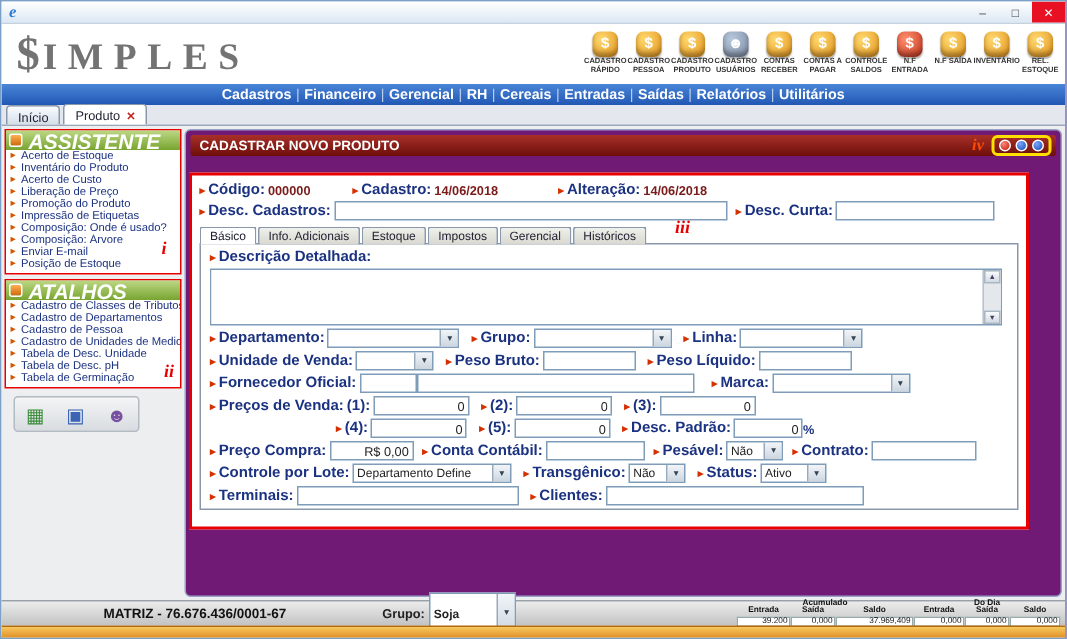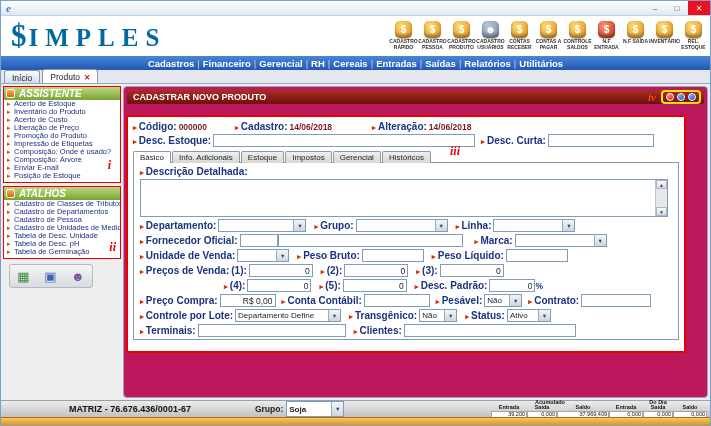--- a/index.html
+++ b/index.html
@@ -6,21 +6,21 @@
 body{width:711px;height:426px;position:relative;overflow:hidden;background:#fff;font-family:"Liberation Sans",sans-serif;border:1px solid #7BA0C8}
 
 .titlebar{position:absolute;left:0;top:0;width:100%;height:15px;background:linear-gradient(#ffffff,#dce8f4);border-bottom:1px solid #c4d2e0;display:flex;align-items:center}
 .ie-icon{font-family:"Liberation Serif",serif;font-style:italic;font-weight:bold;color:#2E7BD6;font-size:11px;margin:0 5px;line-height:1}
 .title-text{font-size:8.5px;color:#333}
 .win-btns{margin-left:auto;display:flex;height:100%}
 .win-btn{width:22px;height:100%;display:flex;align-items:center;justify-content:center;font-size:8px;color:#444;cursor:pointer}
 .win-btn.close{background:#E81123;color:#fff}
 
 .header{position:absolute;left:0;top:15px;width:100%;height:40px;background:#fff;display:flex;align-items:center}
-.logo{margin-left:10px;font-family:"Liberation Serif",serif;font-weight:bold;color:#0369a1;font-size:25px;letter-spacing:7px;white-space:nowrap}
+.logo{margin-left:10px;font-family:"Liberation Serif",serif;font-weight:bold;color:#737373;font-size:25px;letter-spacing:7px;white-space:nowrap}
 .logo .dollar{font-size:31px;letter-spacing:2px}
 .tb-icons{margin-left:auto;display:flex;align-items:flex-start;margin-right:2px}
 .tb-item{width:29px;display:flex;flex-direction:column;align-items:center;cursor:pointer}
 .tb-glyph{width:17px;height:17px;border-radius:5px;display:flex;align-items:center;justify-content:center;color:#fff;font-size:10px;font-weight:bold;box-shadow:inset 0 -3px 3px rgba(0,0,0,.3),0 1px 1px rgba(0,0,0,.3)}
 .tb-gold{background:radial-gradient(circle at 35% 30%,#ffd970,#e09018)}
 .tb-red{background:radial-gradient(circle at 35% 30%,#ff9070,#c03018)}
 .tb-gray{background:radial-gradient(circle at 35% 30%,#b8c8dc,#7888a0)}
 .tb-label{font-size:5px;line-height:1.15;text-align:center;color:#333;margin-top:1px;font-weight:bold}
 
 .menubar{position:absolute;left:0;top:55px;width:100%;height:14px;background:linear-gradient(#4a86d8,#2157b4);display:flex;align-items:center;justify-content:center;color:#fff;font-size:9.5px;font-weight:bold}
@@ -29,30 +29,30 @@
 
 .tabstrip{position:absolute;left:0;top:69px;width:100%;height:14px;background:#E4E8EE;border-bottom:1px solid #9aa8ba;display:flex;align-items:flex-end;padding-left:3px}
 .tab{font-size:8.5px;color:#223;padding:1px 7px 0;border:1px solid #8a98ac;border-bottom:none;border-radius:3px 3px 0 0;background:linear-gradient(#fafcff,#d4dee8);margin-right:2px;display:flex;align-items:center;gap:4px;cursor:pointer;height:13px}
 .tab.active{background:#fff;height:14px}
 .tab-close{color:#C22018;font-size:7.5px;font-weight:bold}
 
 .workspace{position:absolute;left:0;top:83px;width:100%;height:316px;background:#ECEEF0}
 
 .sidebar{position:absolute;left:2px;top:2px;width:118px}
 .ann-box{border:1px solid #E80000;background:#fff;position:relative;margin-bottom:3px;padding-bottom:2px}
-.side-header{height:13px;background:linear-gradient(#bcd884,#78a430);color:#fff;font-size:10px;font-weight:bold;font-style:italic;display:flex;align-items:center;padding-left:15px;position:relative}
+.side-header{height:13px;background:linear-gradient(#bcd884,#78a430);color:#fff;font-size:14px;font-weight:bold;font-style:italic;display:flex;align-items:center;padding-left:15px;position:relative}
 .side-header .sh-icon{position:absolute;left:2px;top:2px;width:9px;height:9px;border-radius:2px;background:linear-gradient(#ffb050,#d06810);border:1px solid #fff}
 .side-item{font-size:7.5px;color:#1B3280;line-height:8px;padding-left:10px;position:relative;white-space:nowrap;overflow:hidden;cursor:pointer}
 .side-item::before{content:"▸";color:#D45500;position:absolute;left:3px;top:0;font-size:7px}
 .ann-letter{position:absolute;color:#E80000;font-family:"Liberation Serif",serif;font-style:italic;font-weight:bold;font-size:12px;line-height:1}
 .side-tools{margin-top:5px;margin-left:6px;width:84px;height:24px;background:linear-gradient(#f4f5f6,#d8dce0);border:1px solid #b2bac2;border-radius:3px;display:flex;align-items:center;justify-content:space-around}
 .tool-icon{font-size:13px;line-height:1;cursor:pointer}
 .tool-grid{color:#3C8C3C}.tool-cal{color:#3C64B4}.tool-users{color:#7850A0}
 
-.mainpanel{position:absolute;left:122px;top:2px;width:585px;height:312px;background:#be185d;border:1px solid #98A2C8;border-radius:4px}
+.mainpanel{position:absolute;left:122px;top:2px;width:585px;height:312px;background:#701a75;border:1px solid #98A2C8;border-radius:4px}
 .panel-header{position:absolute;left:3px;top:3px;right:3px;height:14px;background:linear-gradient(#A83028,#6E0E0A);color:#fff;font-size:9px;font-weight:bold;display:flex;align-items:center;padding-left:6px;border-radius:2px}
 .ph-right{margin-left:auto;display:flex;align-items:center;margin-right:3px}
 .ann-iv{color:#FF4A00;font-family:"Liberation Serif",serif;font-style:italic;font-weight:bold;font-size:11px;margin-right:5px}
 .circle-box{border:2px solid #FFE000;border-radius:4px;display:flex;align-items:center;gap:3px;padding:1px 3px}
 .circ{width:8px;height:8px;border-radius:50%;border:1px solid #fff;cursor:pointer}
 .circ.red{background:radial-gradient(circle at 35% 30%,#ff8878,#C01808)}
 .circ.blue{background:radial-gradient(circle at 35% 30%,#78a8ff,#1848B0)}
 
 .form-area{position:absolute;left:2px;top:28px;width:560px;height:238px;border:2px solid #E80000;padding:3px 5px;background:#fff}
 .frow{display:flex;align-items:center;margin-top:2px}
@@ -239,21 +239,21 @@
       <div class="frow" style="margin-top:1px">
         <span class="flabel">Código:</span>
         <span class="fvalue">000000</span>
         <span class="flabel" style="margin-left:26px">Cadastro:</span>
         <span class="fvalue">14/06/2018</span>
         <span class="flabel" style="margin-left:38px">Alteração:</span>
         <span class="fvalue">14/06/2018</span>
       </div>
 
       <div class="frow">
-        <span class="flabel">Desc. Estoque:</span>
+        <span class="flabel">Desc. Cadastros:</span>
         <input class="inp" style="width: 262px;">
         <span class="flabel" style="margin-left:6px">Desc. Curta:</span>
         <input class="inp" style="width: 106px;">
       </div>
 
       <div class="itabs">
         <span class="itab active">Básico</span>
         <span class="itab">Info. Adicionais</span>
         <span class="itab">Estoque</span>
         <span class="itab">Impostos</span>
@@ -285,40 +285,40 @@
             <span class="arrow">▼</span>
           </div>
           <span class="flabel" style="margin-left:8px">Linha:</span>
           <div class="sel" style="width:82px">
             <span></span>
             <span class="arrow">▼</span>
           </div>
         </div>
 
         <div class="frow">
+          <span class="flabel">Unidade de Venda:</span>
+          <div class="sel" style="width:52px">
+            <span></span>
+            <span class="arrow">▼</span>
+          </div>
+          <span class="flabel" style="margin-left:8px">Peso Bruto:</span>
+          <input class="inp num" style="width: 62px;">
+          <span class="flabel" style="margin-left:8px">Peso Líquido:</span>
+          <input class="inp num" style="width: 62px;">
+        </div>
+
+        <div class="frow">
           <span class="flabel">Fornecedor Oficial:</span>
           <input class="inp" style="width: 38px;">
           <input class="inp" style="width: 185px;">
           <span class="flabel" style="margin-left:12px">Marca:</span>
           <div class="sel" style="width:92px">
             <span></span>
             <span class="arrow">▼</span>
           </div>
-        </div>
-
-        <div class="frow">
-          <span class="flabel">Unidade de Venda:</span>
-          <div class="sel" style="width:52px">
-            <span></span>
-            <span class="arrow">▼</span>
-          </div>
-          <span class="flabel" style="margin-left:8px">Peso Bruto:</span>
-          <input class="inp num" style="width: 62px;">
-          <span class="flabel" style="margin-left:8px">Peso Líquido:</span>
-          <input class="inp num" style="width: 62px;">
         </div>
 
         <div class="frow">
           <span class="flabel">Preços de Venda:</span>
           <span class="flabel nob">(1):</span>
           <input class="inp num" style="width: 64px;" value="0">
           <span class="flabel" style="margin-left:8px">(2):</span>
           <input class="inp num" style="width: 64px;" value="0">
           <span class="flabel" style="margin-left:8px">(3):</span>
           <input class="inp num" style="width: 64px;" value="0">
@@ -374,21 +374,21 @@
         </div>
       </div>
     </div>
   </div>
 </div>
 
 <div class="statusbar">
   <span class="matriz">MATRIZ  -  76.676.436/0001-67</span>
   <div class="grp">
     <span>Grupo:</span>
-    <div class="sel" style="width:58px;height:16px">
+    <div class="sel" style="width:58px;height:28px">
       <span>Soja</span>
       <span class="arrow">▼</span>
     </div>
   </div>
   <div class="acc-table">
     <span class="gh g1">Acumulado</span>
     <span class="gh g2">Do Dia</span>
     <span class="ch">Entrada</span>
     <span class="ch">Saída</span>
     <span class="ch">Saldo</span>

